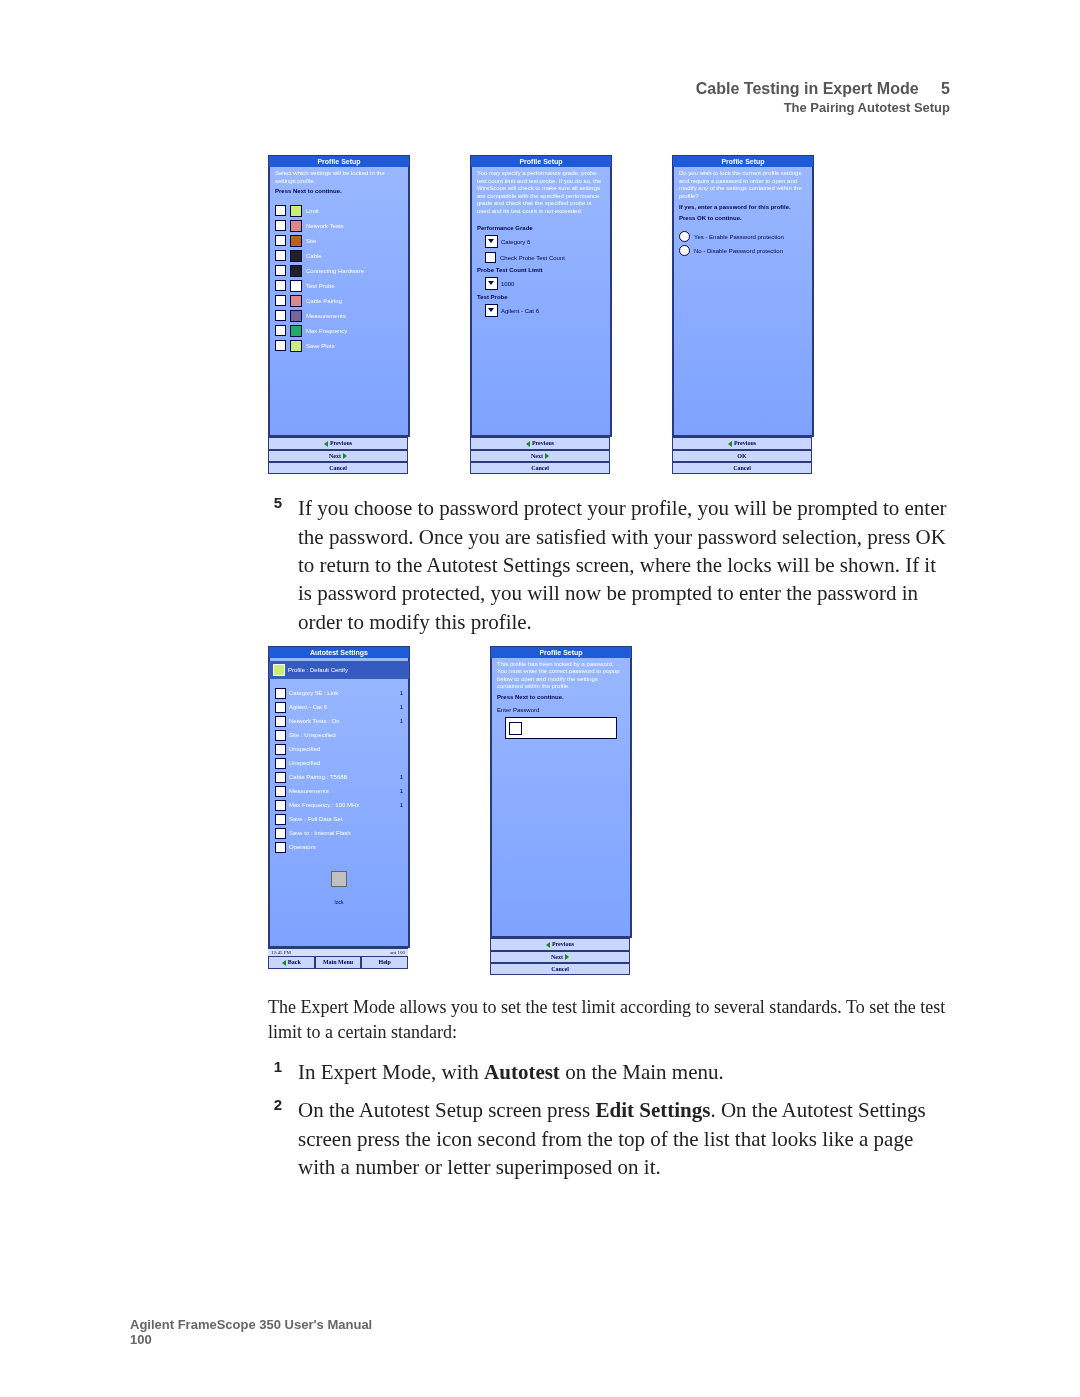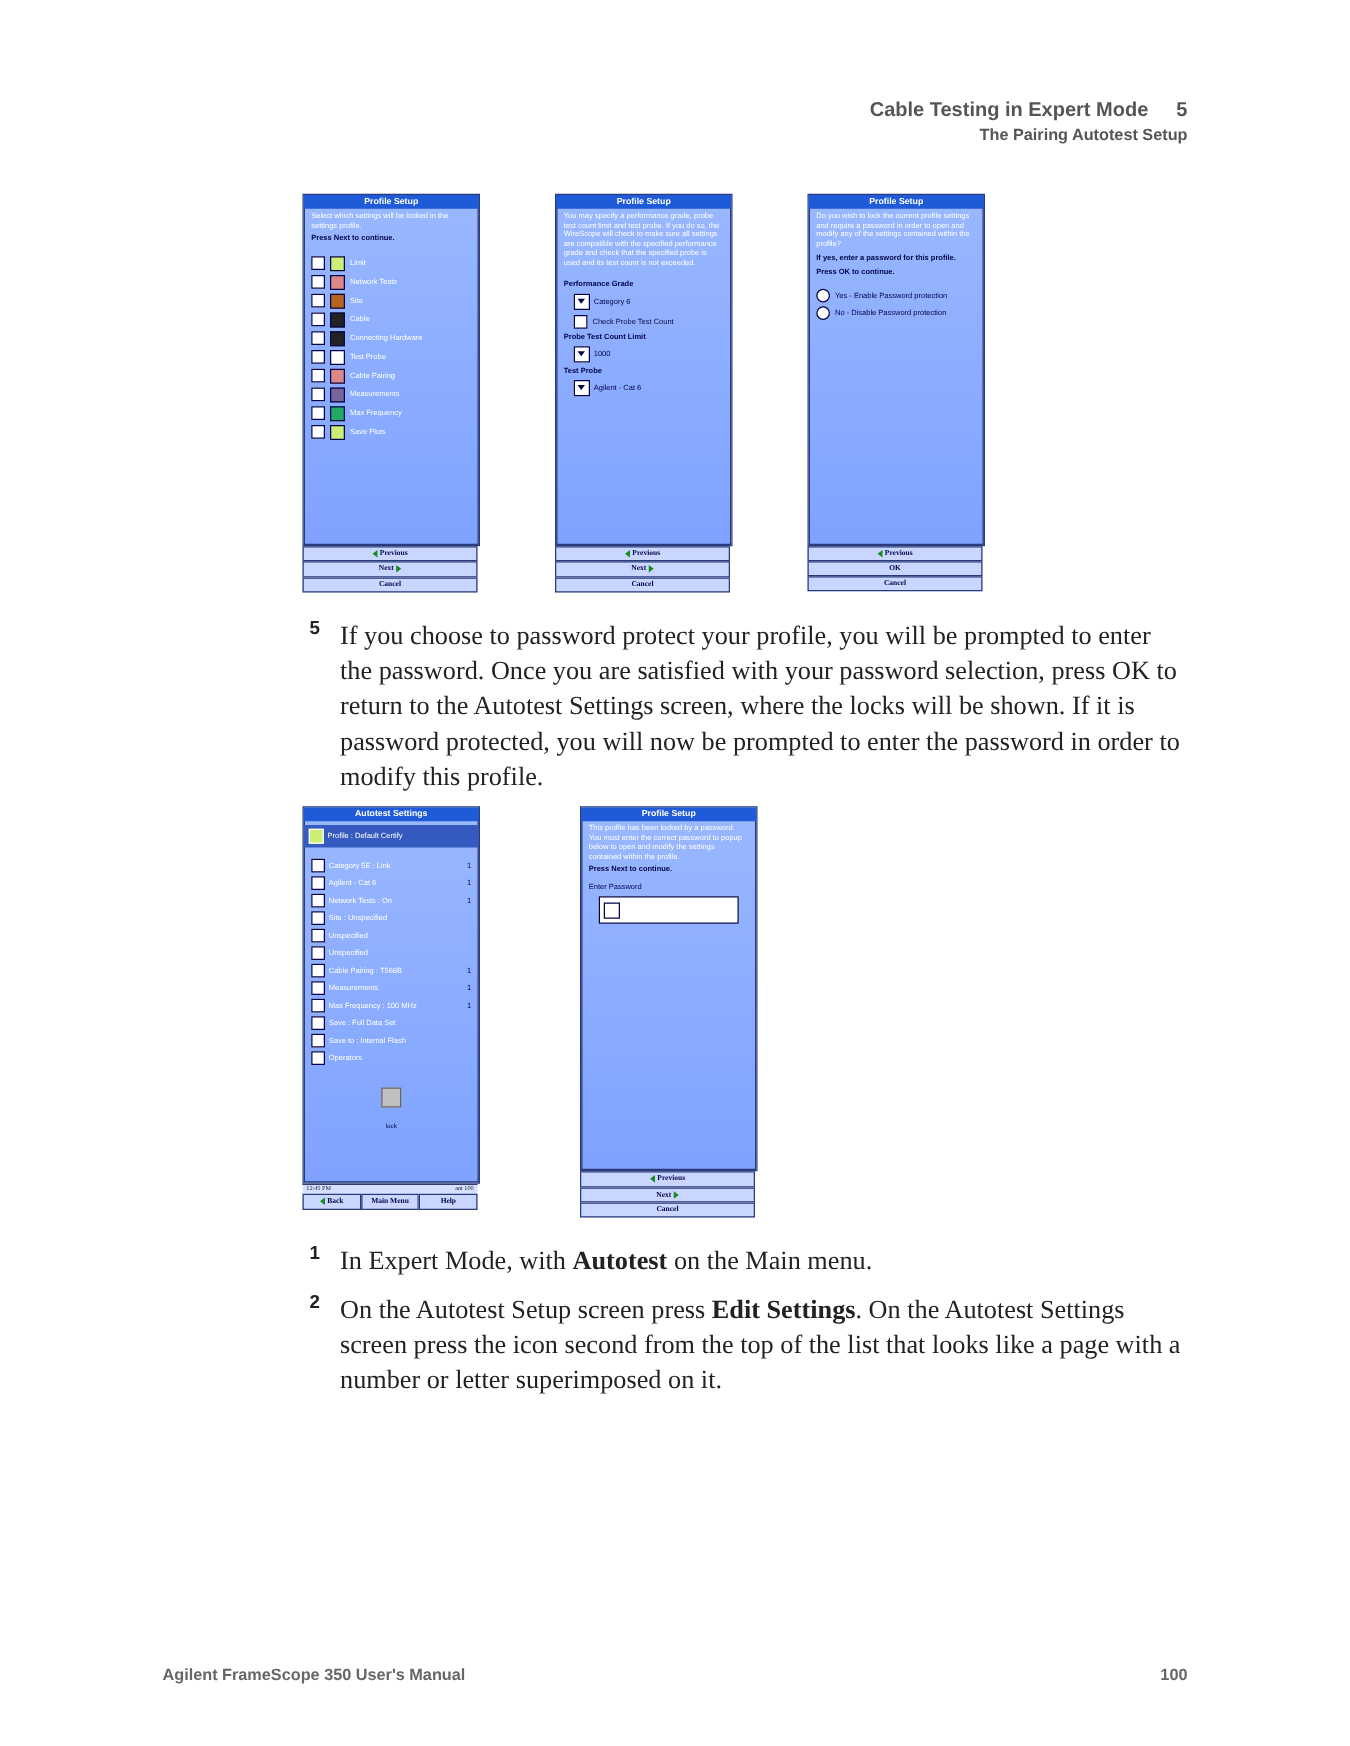--- a/index.html
+++ b/index.html
@@ -7,21 +7,21 @@
     background: #fff;
     font-family: Georgia, 'Times New Roman', serif;
     color: #222;
     width: 1080px;
   }
   .page {
     width: 1080px;
     height: 1397px;
     position: relative;
     box-sizing: border-box;
-    padding: 80px 130px 60px 92px;
+    padding: 80px 130px 60px 118px;
   }
   .header {
     text-align: right;
     font-family: Arial, Helvetica, sans-serif;
     margin-bottom: 40px;
   }
   .header .row1 {
     font-size: 16px;
     font-weight: bold;
     color: #555;
@@ -129,21 +129,21 @@
   h2.sec {
     font-family: Arial, Helvetica, sans-serif;
     font-weight: bold;
     font-size: 20px;
     margin: 30px 0 18px 0;
     color:#222;
   }
   .footer {
     position:absolute; bottom:50px; left:130px; right:130px;
     display:flex; justify-content:space-between;
-    font-family:Arial,sans-serif; font-size:13px; font-weight:bold; color:#666;
+    font-family:Arial,sans-serif; font-size:13px; font-weight:bold; color:#666;flex-direction:column;
   }
 </style>
 </head>
 <body>
 
 <div class="page">
 
   <div class="header">
     <div class="row1">
       <span>Cable Testing in Expert Mode</span>
@@ -421,20 +421,21 @@
           <div class="btn"><span>Next</span><span class="tri-r"></span></div>
           <div class="btn full">Cancel</div>
         </div>
       </div>
 
     </div>
   </div>
 
 
   <div class="body-indent">
+    <p class="body">The Expert Mode allows you to set the test limit according to several standards. To set the test limit to a certain standard:</p>
 
     <div class="step">
       <div class="n">1</div>
       <div class="t">
         <span>In Expert Mode, with </span><b>Autotest</b><span> on the Main menu.</span>
       </div>
     </div>
     <div class="step">
       <div class="n">2</div>
       <div class="t">

